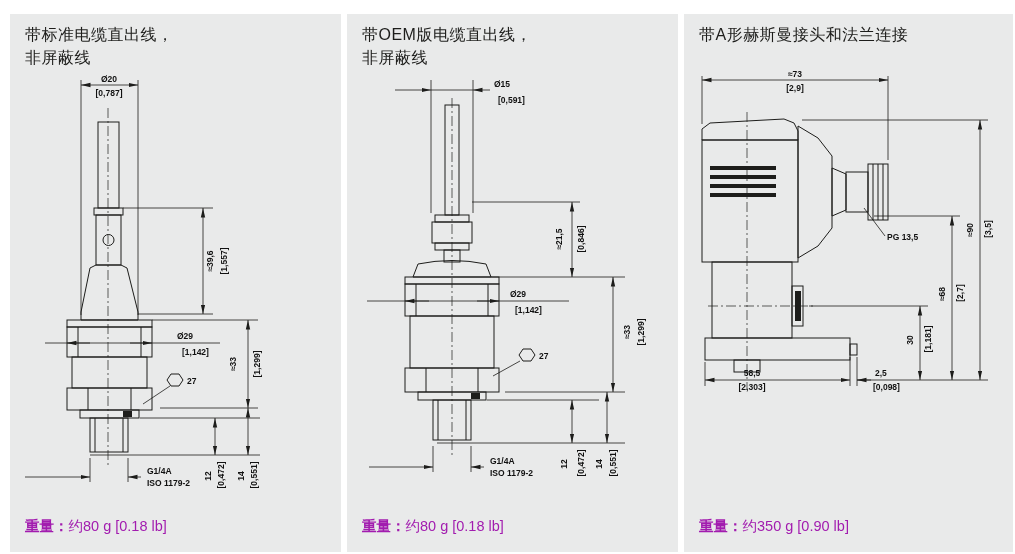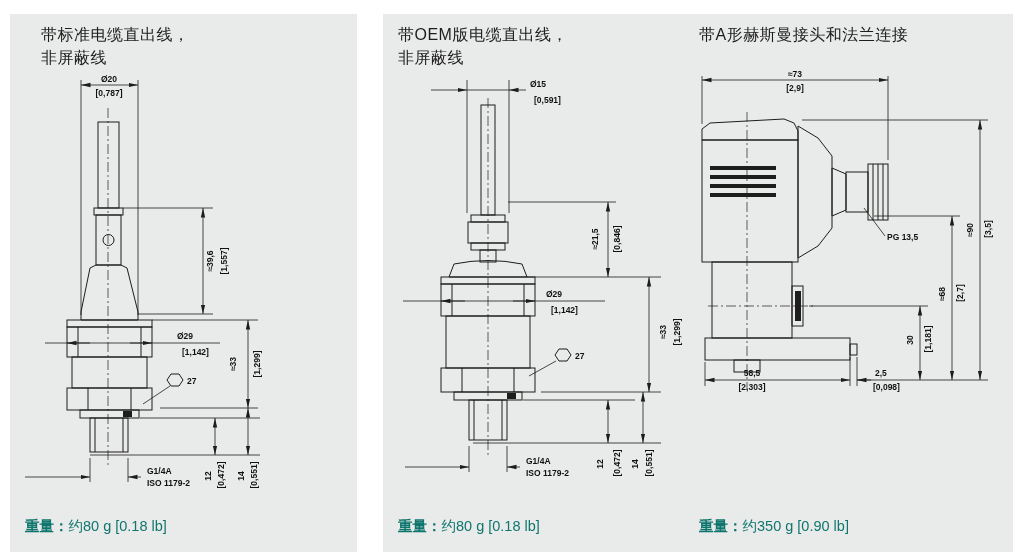--- a/index.html
+++ b/index.html
@@ -1,24 +1,24 @@
 <!DOCTYPE html>
 <html><head>
 <meta charset="utf-8">
 <style>
   html,body { margin:0; padding:0; background:#ffffff; }
   .page { position:relative; width:1015px; height:554px; background:#ffffff;
           font-family:"Liberation Sans", sans-serif; overflow:hidden; }
   .panel { position:absolute; top:14px; height:538px; background:#e9eaea; }
-  #panel1 { left:10px;  width:331px;padding-left:16px; }
-  #panel2 { left:347px; width:331px;margin-left:36px; }
+  #panel1 { left:10px;  width:331px; }
+  #panel2 { left:347px; width:331px; }
   #panel3 { left:684px; width:329px; }
   .title { padding:9px 14px 0 15px; font-size:16px; line-height:23px;
            color:#1d1d1b; letter-spacing:0.5px; }
-  .weight { position:absolute; left:15px; bottom:16px; font-size:14.5px; color:#0f766e; }
+  .weight { position:absolute; left:15px; bottom:16px; font-size:14.5px; color:#a21caf; }
   .weight .wl { font-weight:bold; }
   svg.drawing { position:absolute; left:0; top:54px; }
   svg .ln { fill:none; stroke:#1d1d1b; stroke-width:1; }
   svg .dl { fill:none; stroke:#1d1d1b; stroke-width:0.8; }
   svg .cl { fill:none; stroke:#1d1d1b; stroke-width:0.7;
             stroke-dasharray:10 3 2 3; }
   svg .dim { font-family:"Liberation Sans", sans-serif; font-size:8.5px;
              font-weight:bold; fill:#111111; }
   svg .mid { text-anchor:middle; }
 </style>

